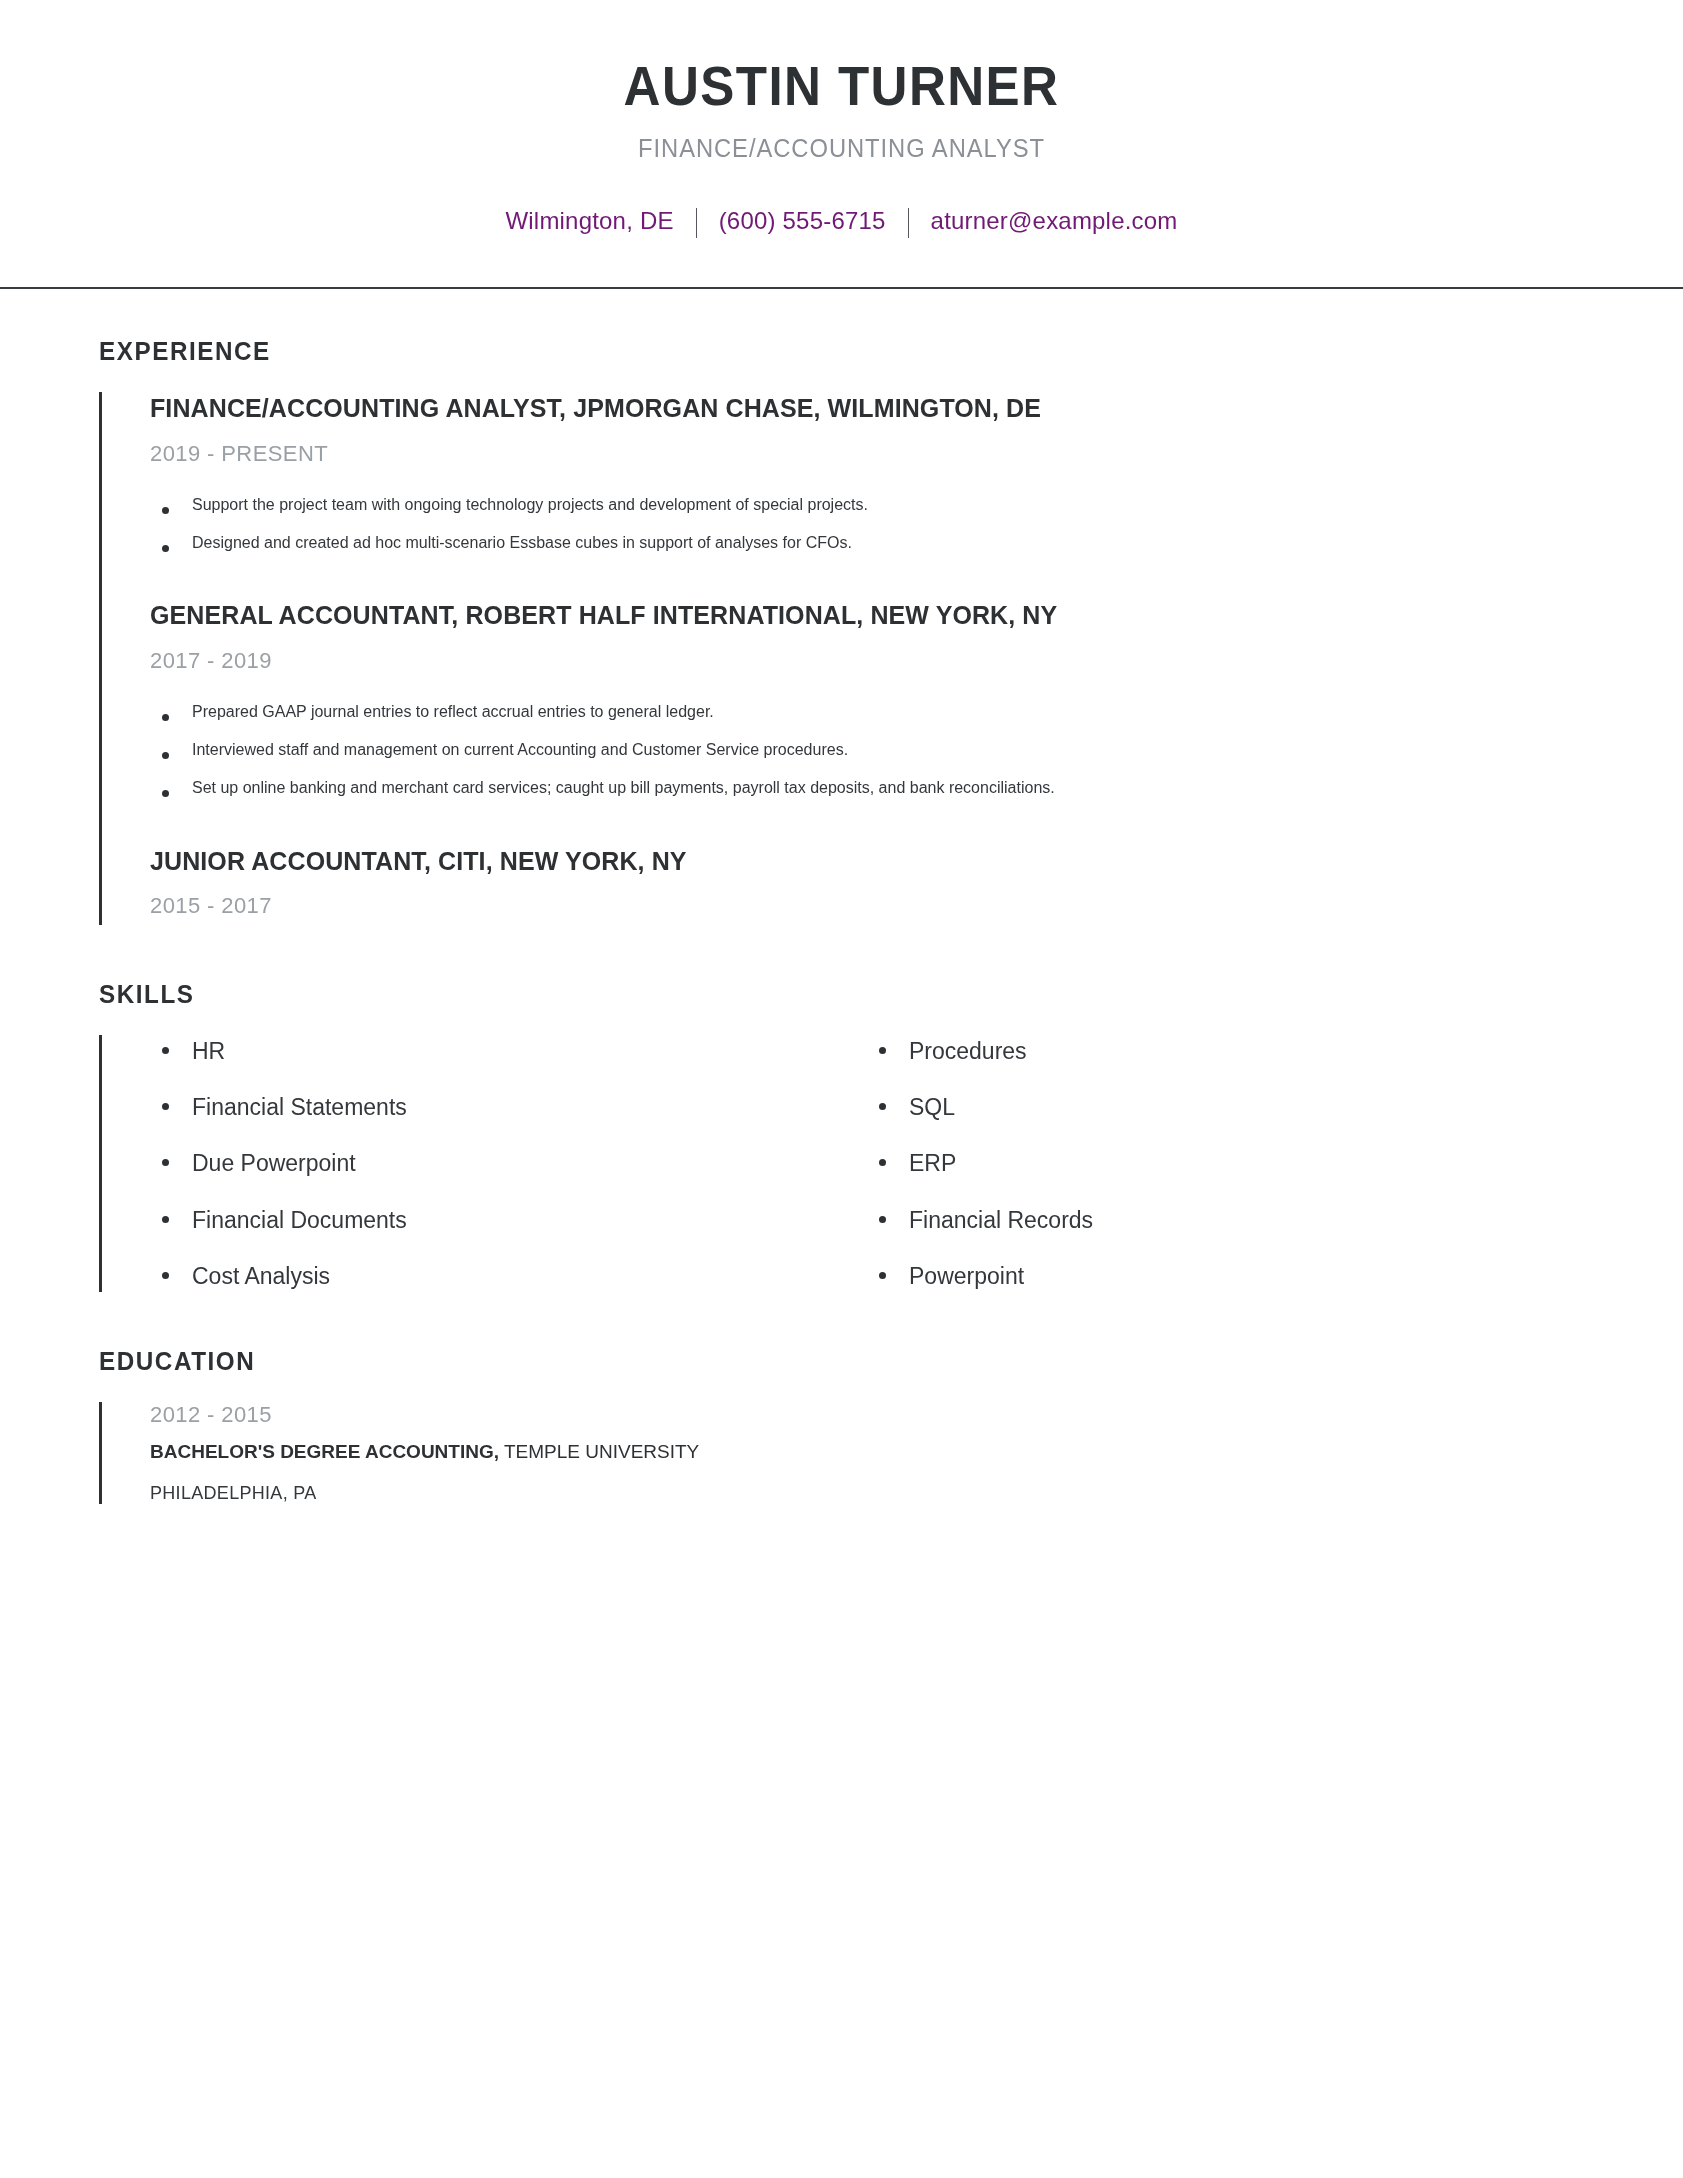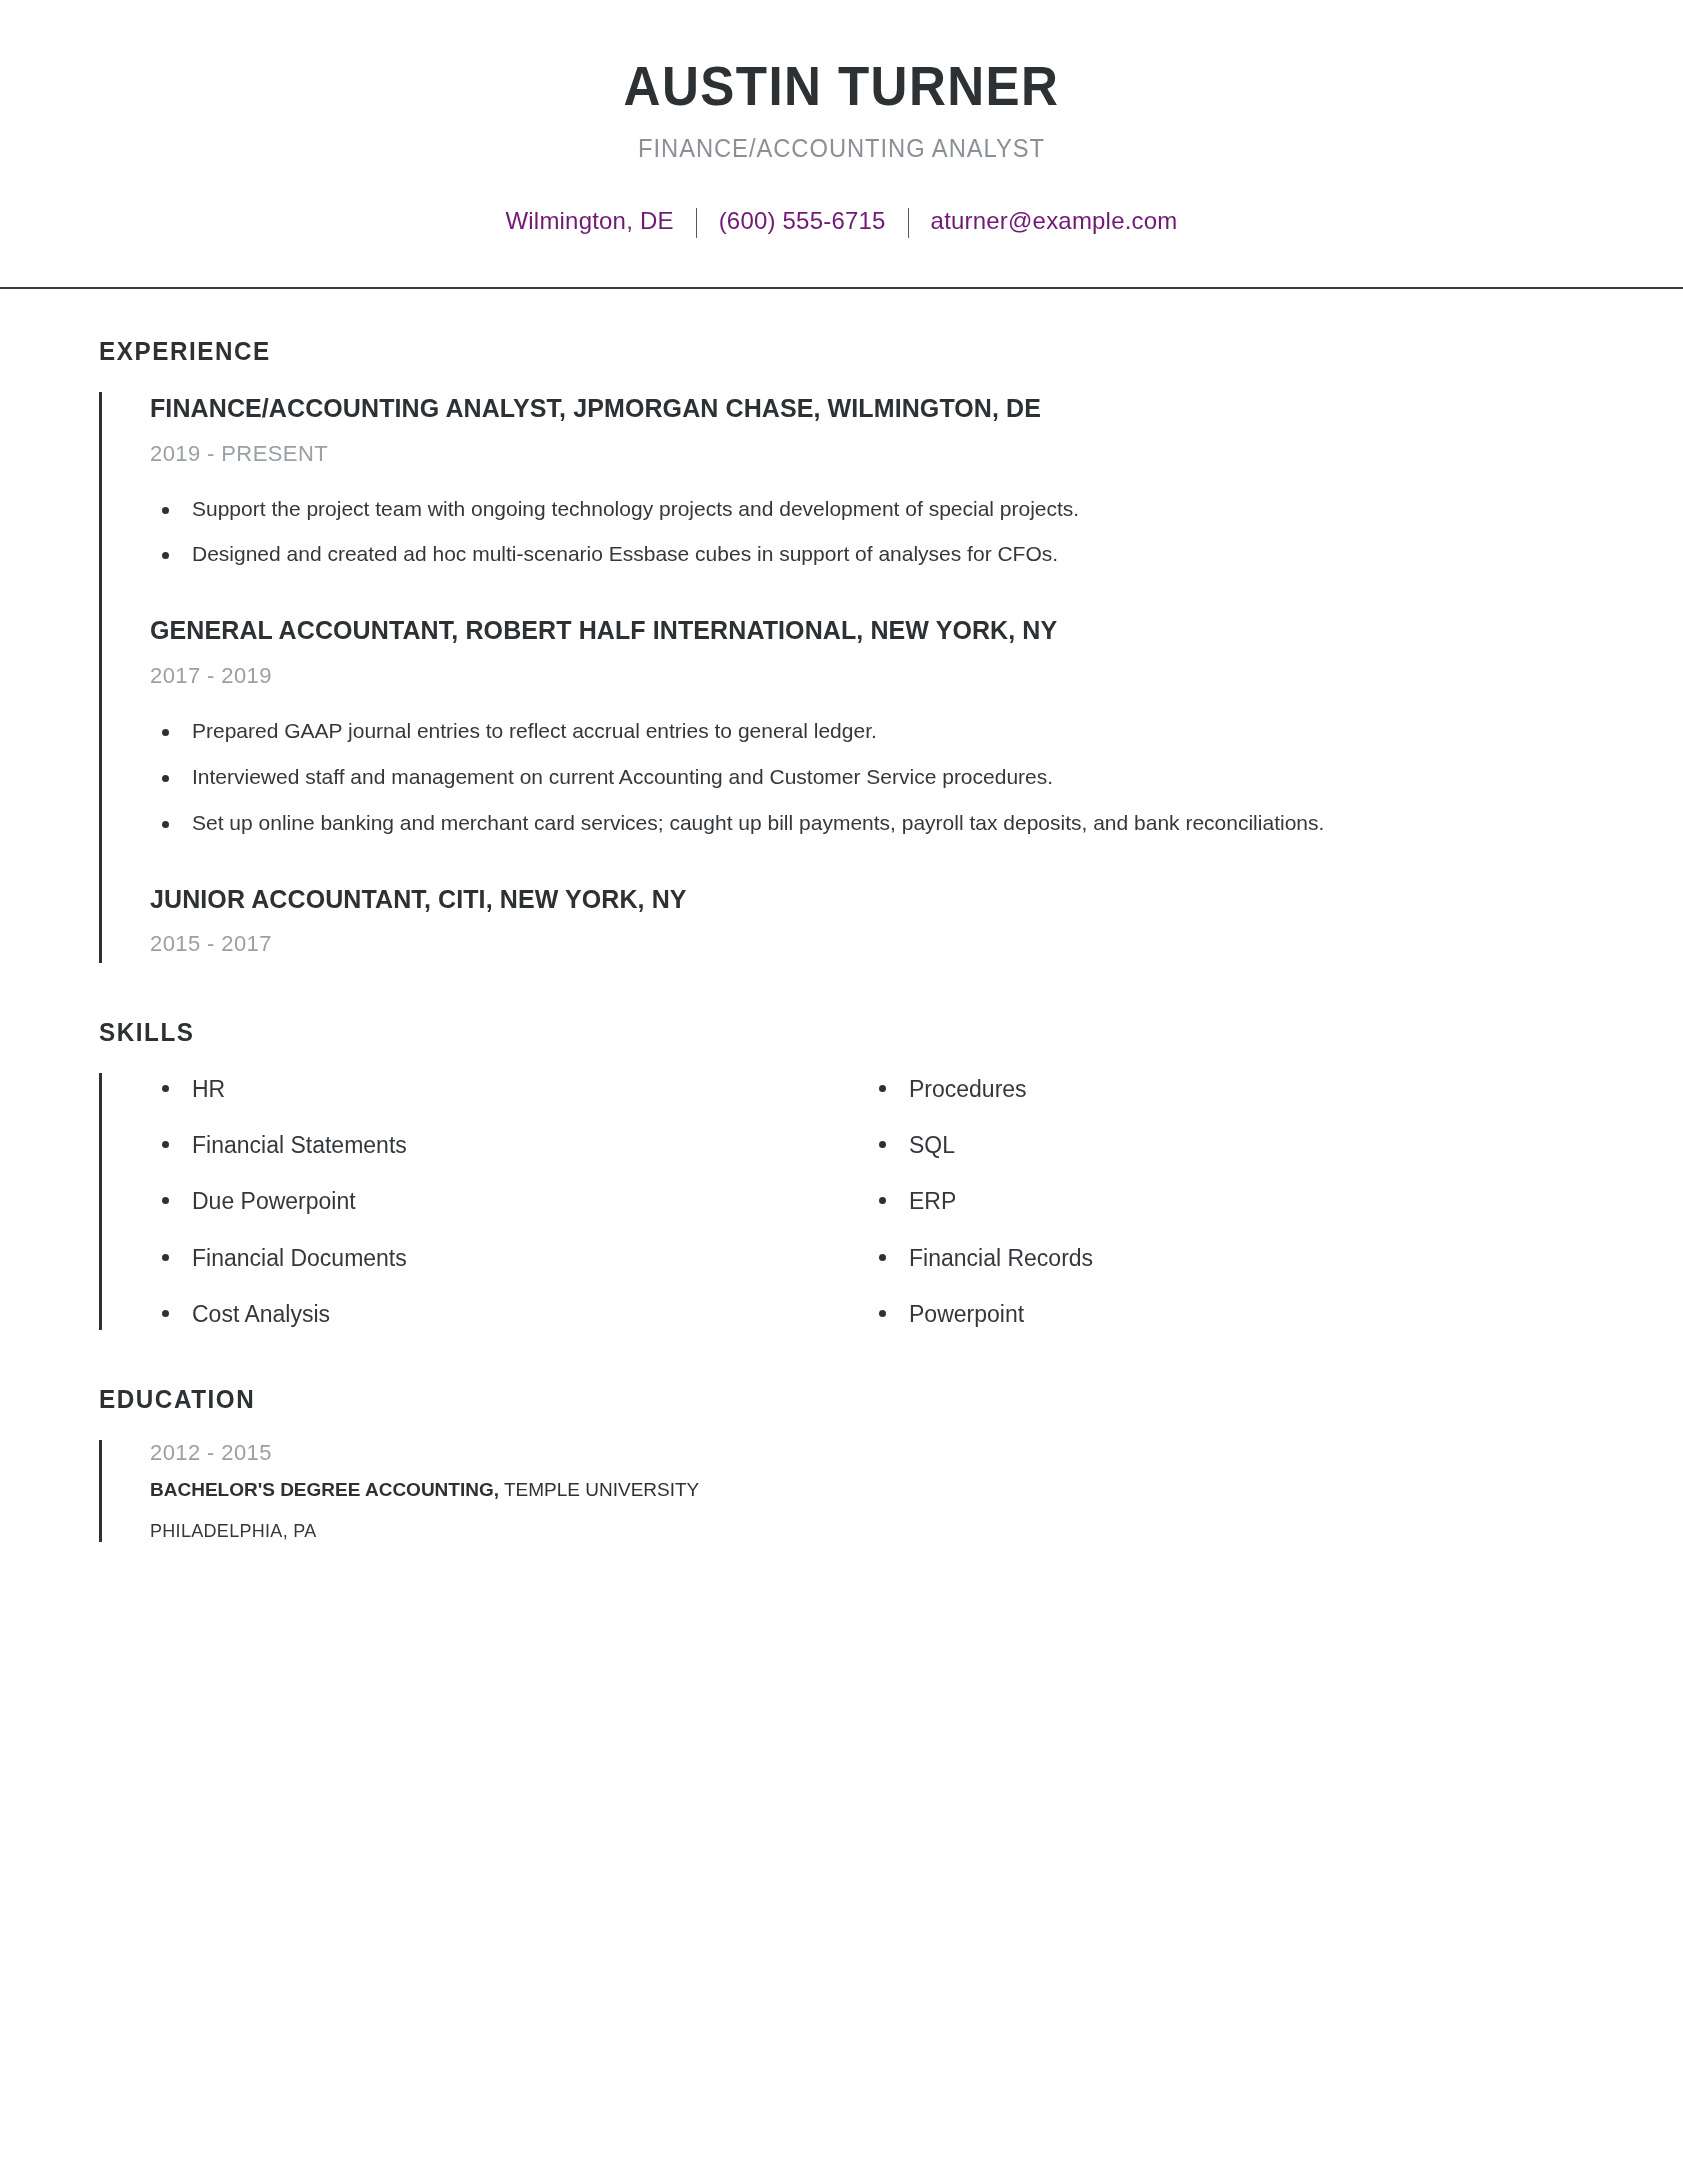--- a/index.html
+++ b/index.html
@@ -111,21 +111,21 @@
     letter-spacing: 0.4px;
   }
   ul.bullets {
     list-style: none;
     margin: 26px 0 0 0;
     padding: 0;
   }
   ul.bullets li {
     position: relative;
     padding-left: 42px;
-    font-size: 21px;
+    font-size: 16px;
     line-height: 1.52;
     color: #34383c;
     margin-bottom: 14px;
     max-width: 1386px;
   }
   ul.bullets li:last-child { margin-bottom: 0; }
   ul.bullets li::before {
     content: "";
     position: absolute;
     left: 12px;

